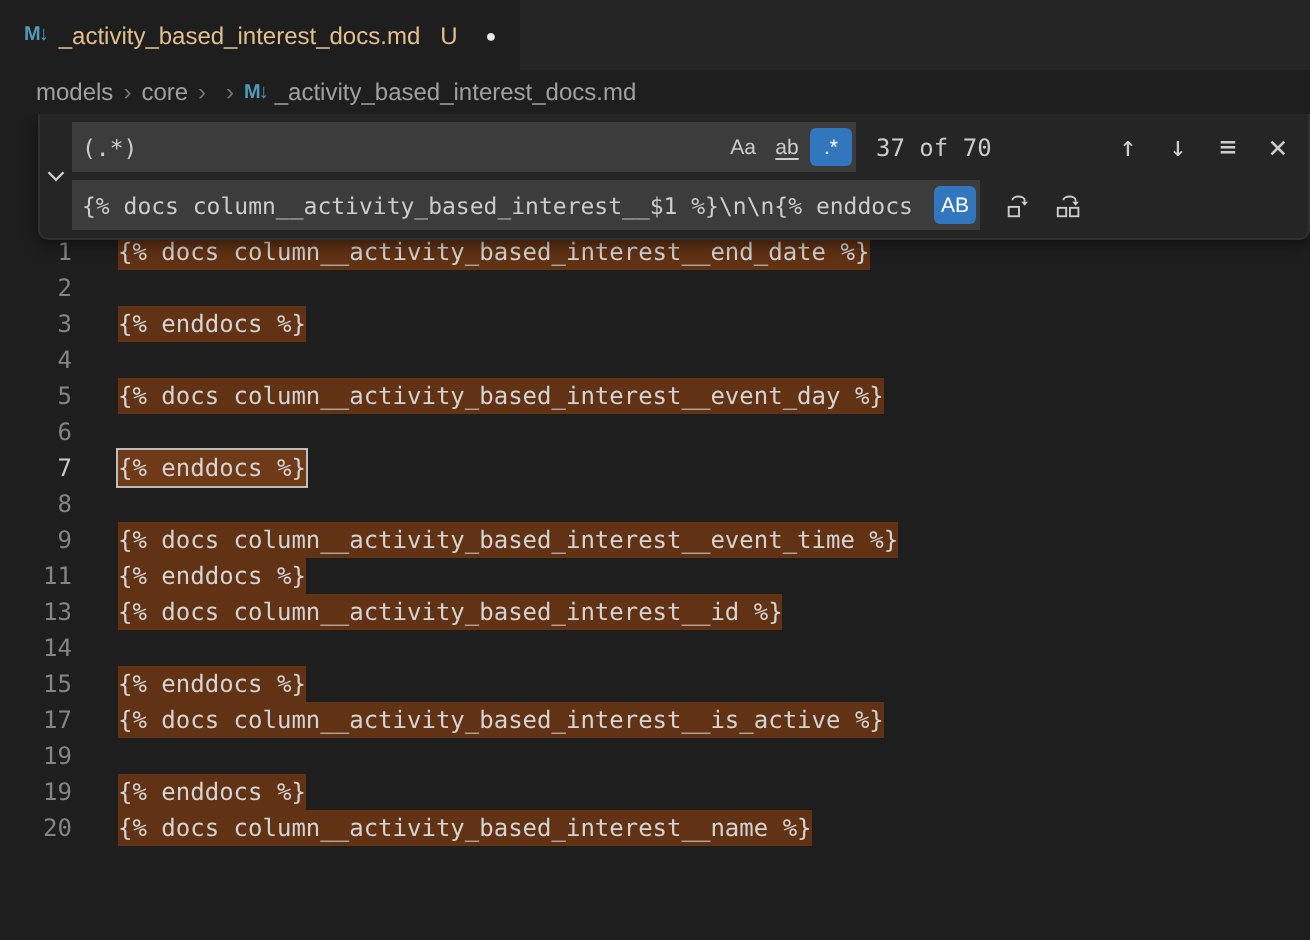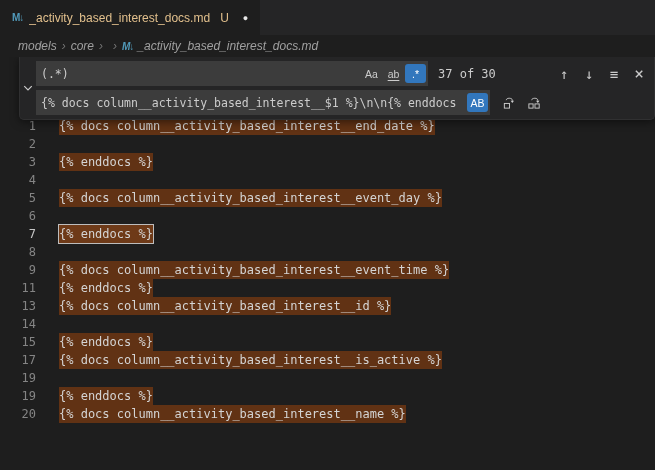--- a/index.html
+++ b/index.html
@@ -10,21 +10,21 @@
   .tab-bar{height:35px;background:#252526;display:flex;align-items:stretch;}
   .tab{display:flex;align-items:center;gap:6px;padding:0 12px;background:#1e1e1e;
        border-right:1px solid #252526;font-size:12px;white-space:nowrap;}
   .md-icon{color:var(--md-icon-color,#519aba);font-weight:bold;font-size:10px;letter-spacing:-1px;}
   .tab-label{color:var(--git-color,#e2c08d);}
   .tab-git{color:var(--git-color,#e2c08d);margin-left:4px;}
   .tab-dot{color:#e8e8e8;font-size:9px;margin-left:8px;}
 
   
   .breadcrumbs{height:22px;display:flex;align-items:center;padding-left:18px;
-       font-size:12px;color:#a0a0a0;background:#1e1e1e;white-space:nowrap;font-style:italic;}
+       font-size:12px;color:#a0a0a0;background:#1e1e1e;white-space:nowrap;}
   .crumb{cursor:pointer;}
   .crumb-sep{margin:0 5px;color:#767676;}
   .breadcrumbs .md-icon{margin-right:4px;}
 
   
   .editor{position:relative;height:413px;overflow:hidden;
        font-family:"DejaVu Sans Mono",monospace;}
   .code{padding-top:60px;}
   .line{display:flex;height:18px;line-height:18px;font-size:12px;}
   .ln{width:36px;text-align:right;color:#858585;flex:none;}
@@ -162,21 +162,21 @@
         </svg>
       </div>
       <div class="fw-main">
         <div class="fw-row">
           <div class="inputbox search">
             <input readonly="" value="(.*)" style="">
             <span class="opt">Aa</span>
             <span class="opt ww">ab</span>
             <span class="opt active">.*</span>
           </div>
-          <span class="count">37 of 30</span>
+          <span class="count">37 of 70</span>
           <span class="spacer"></span>
           <span class="icon-btn">↑</span>
           <span class="icon-btn">↓</span>
           <span class="icon-btn">≡</span>
           <span class="icon-btn close">×</span>
         </div>
         <div class="fw-row">
           <div class="inputbox replace">
             <input readonly="" value="{% docs column__activity_based_interest__$1 %}\n\n{% enddocs %}" style="">
             <span class="opt active">AB</span>

